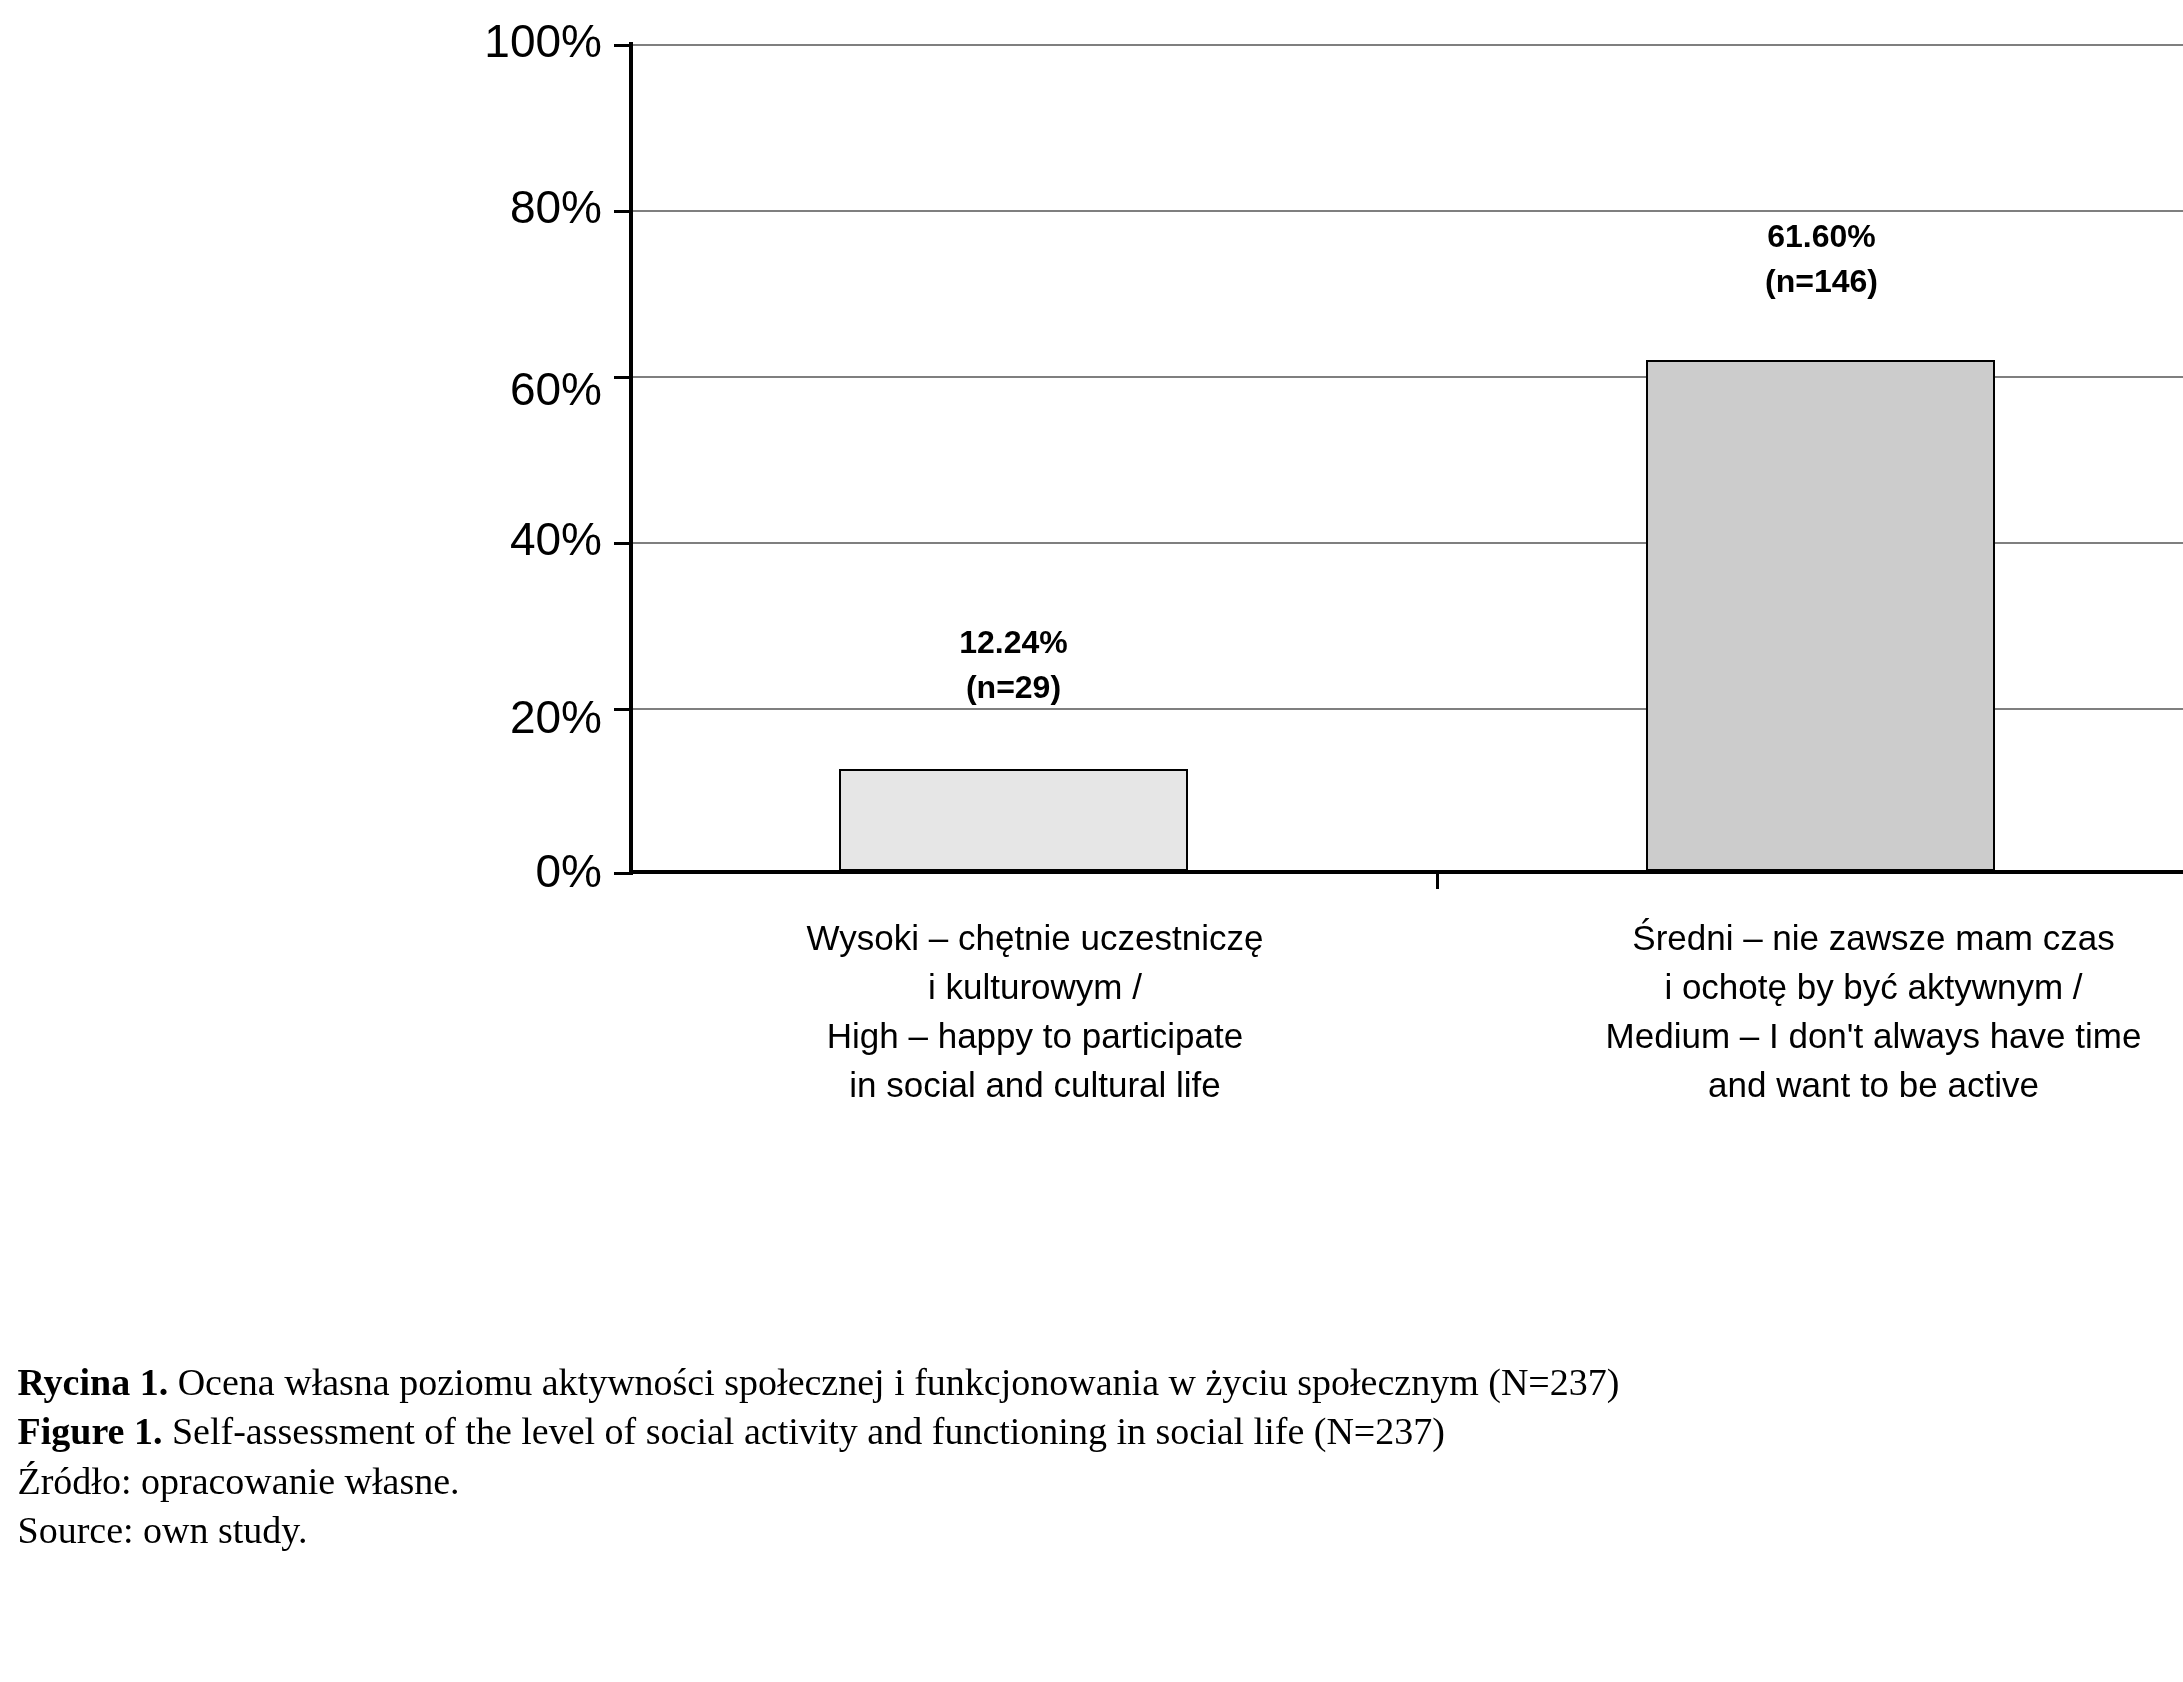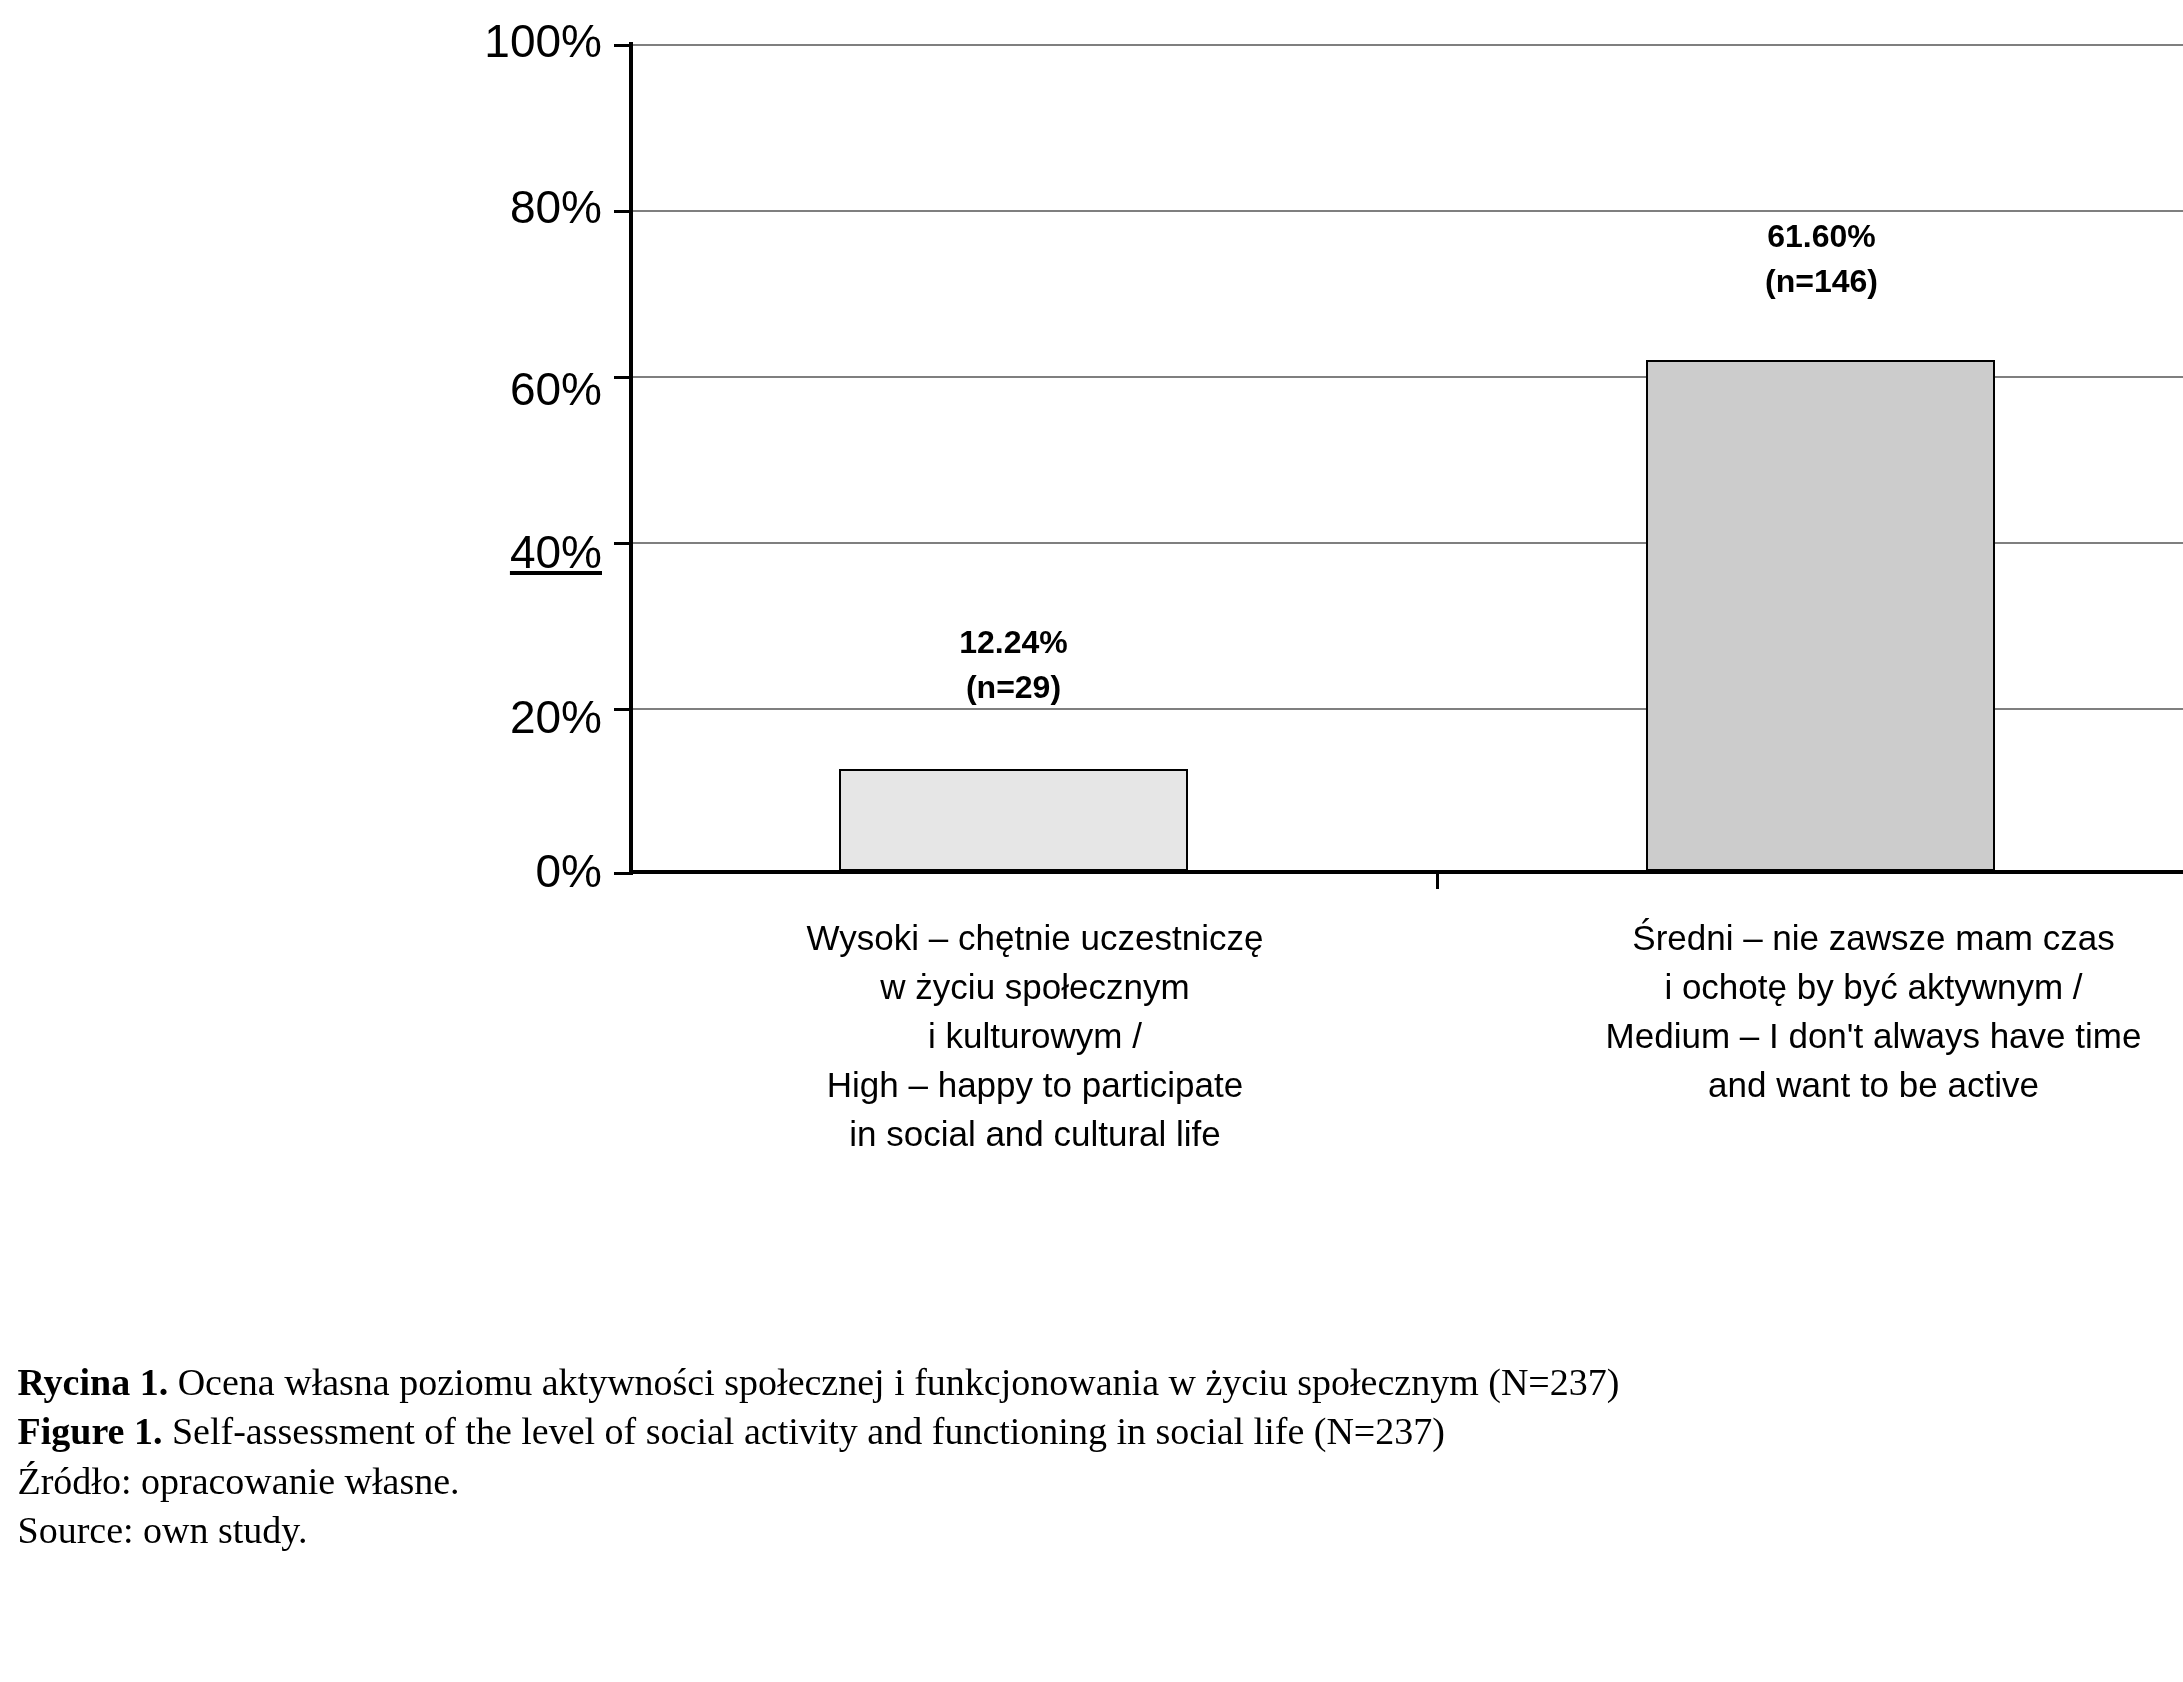--- a/index.html
+++ b/index.html
@@ -171,21 +171,21 @@
   <div class="chart-wrap">
 
     <div class="y-axis-title">
       
       
     </div>
 
     <div class="y-ticks">
       <div class="y-tick-label" style="top:871px;">0%</div>
       <div class="y-tick-label" style="top:705px;margin-top:12px;">20%</div>
-      <div class="y-tick-label" style="top:552px;text-decoration:underline;">40%</div>
+      <div class="y-tick-label" style="top:539px;">40%</div>
       <div class="y-tick-label" style="top:389px;">60%</div>
       <div class="y-tick-label" style="top:207px;">80%</div>
       <div class="y-tick-label" style="top:41px;">100%</div>
     </div>
 
     <div class="plot">
 
       <div class="gridline" style="top:0px;"></div>
       <div class="gridline" style="top:166px;"></div>
       <div class="gridline" style="top:332px;"></div>
@@ -214,21 +214,20 @@
         <div>61.60%</div>
         <div>(n=146)</div>
       </div>
 
     </div>
 
     <div class="x-labels">
 
       <div class="x-cat" style="left:35px; width:742px;">
         <div>Wysoki – chętnie uczestniczę</div>
-        <div>w życiu społecznym</div>
         <div>i kulturowym /</div>
         <div>High – happy to participate</div>
         <div>in social and cultural life</div>
       </div>
 
       <div class="x-cat" style="left:821px; width:847px;">
         <div>Średni – nie zawsze mam czas</div>
         <div>i ochotę by być aktywnym /</div>
         <div>Medium – I don't always have time</div>
         <div>and want to be active</div>

